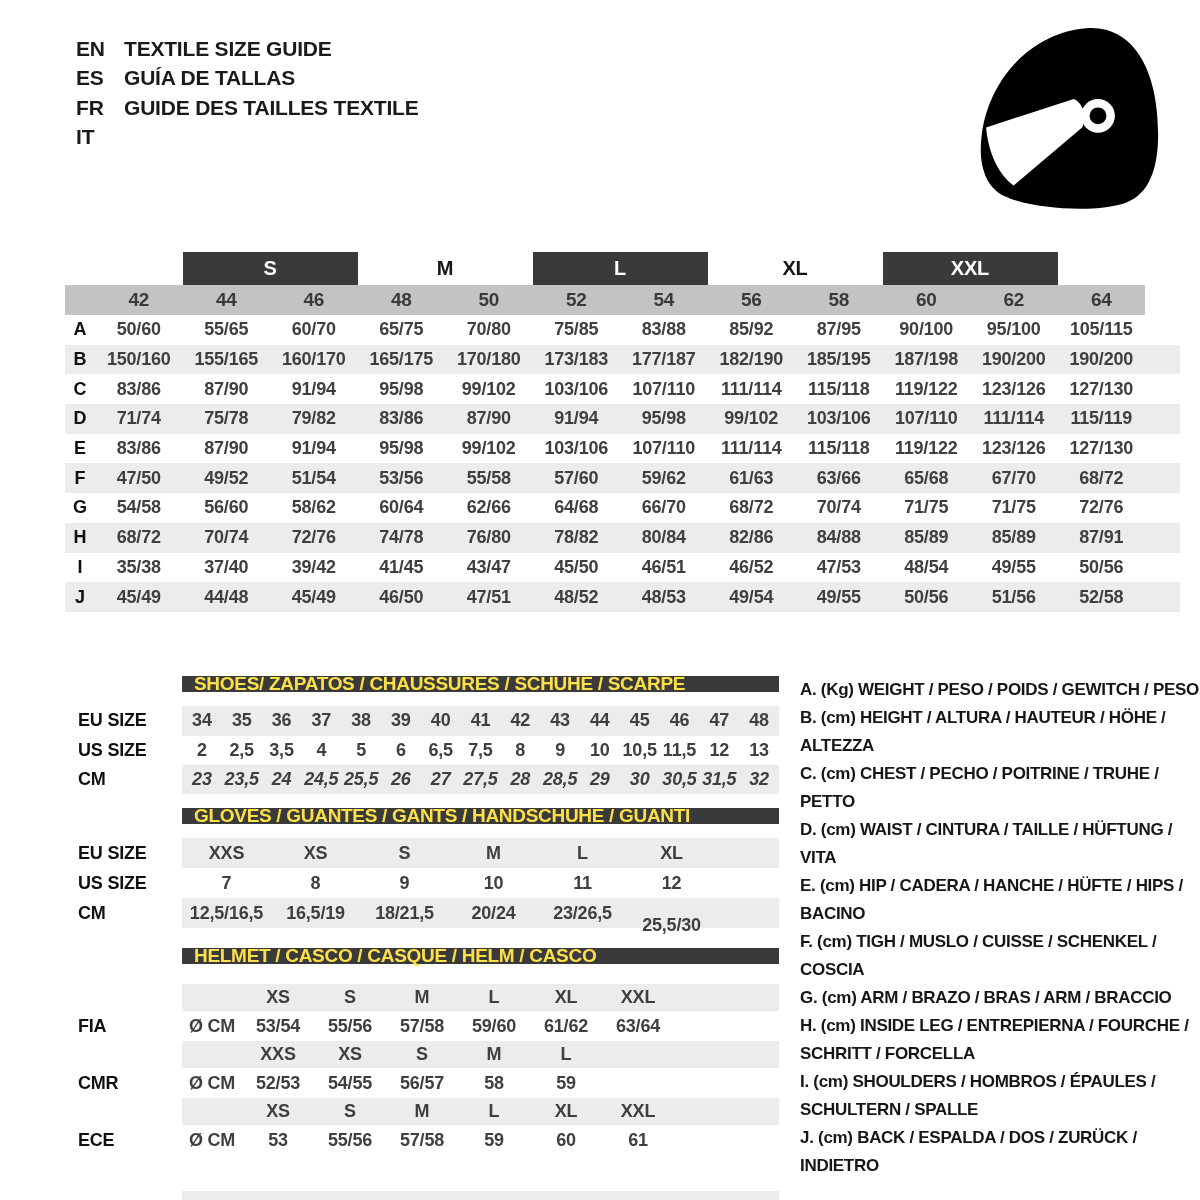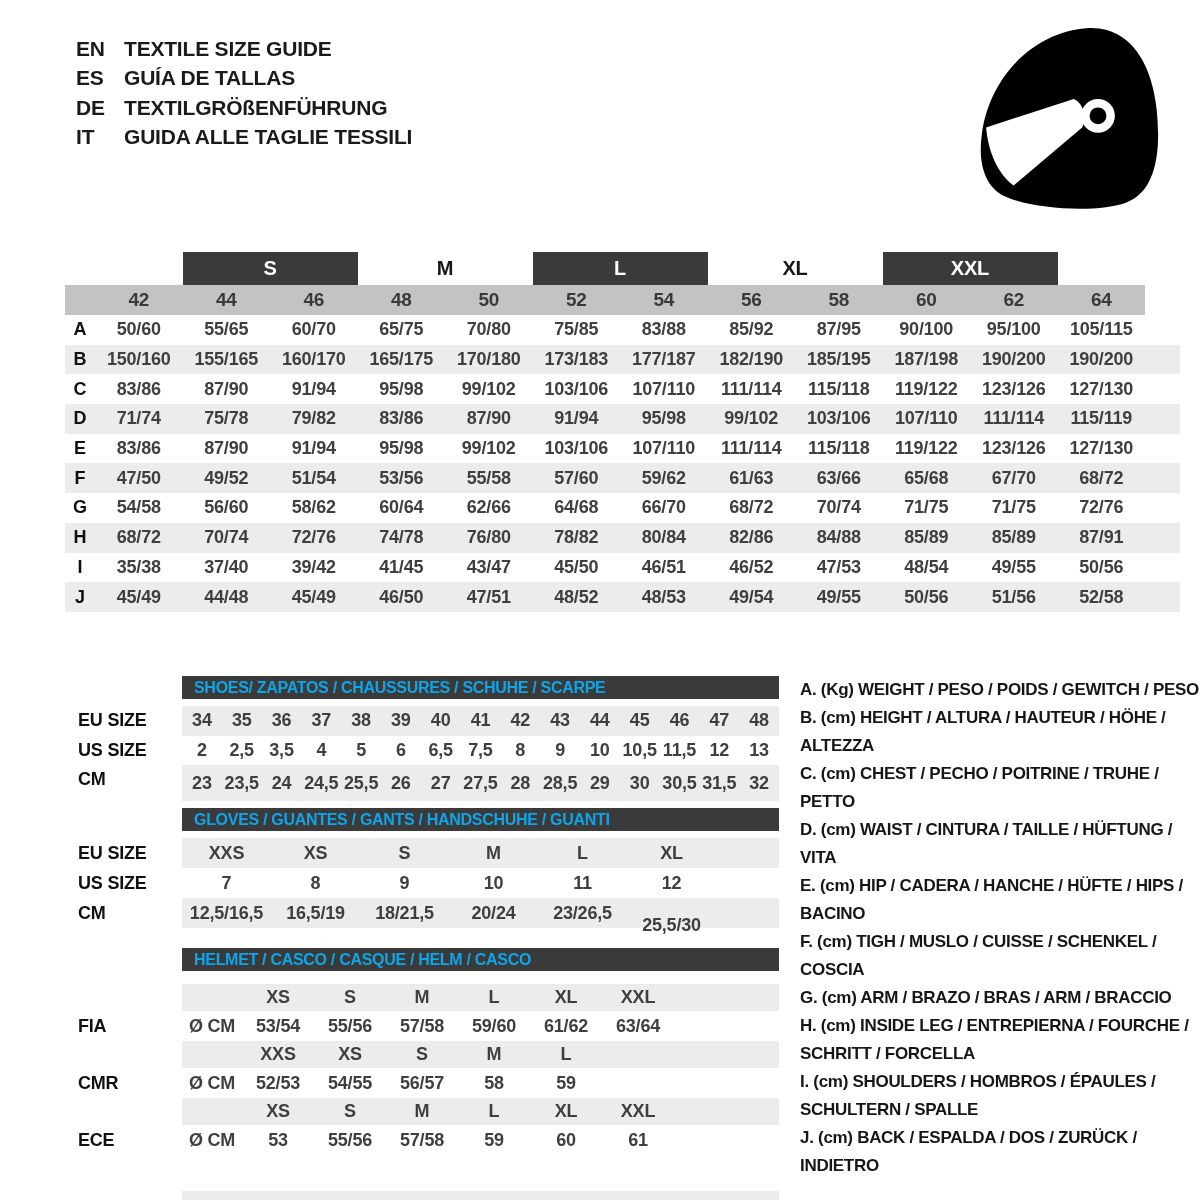--- a/index.html
+++ b/index.html
@@ -25,22 +25,22 @@
   .size-block{background:var(--dark,#3a3a3a);color:#fff;}
   .size-plain{color:#161616;}
   .st-band{display:flex;height:30px;width:1080px;background:var(--band,#c3c3c3);font-size:19px;color:#3a3a3a;}
   .st-band .lbl{width:30px;}
   .st-cell{width:87.5px;display:flex;align-items:center;justify-content:center;}
   .st-row{display:flex;height:29.7px;align-items:center;font-size:18px;}
   .st-row.shaded{background:var(--stripe,#ececec);}
   .st-row .lbl{width:30px;display:flex;align-items:center;justify-content:center;color:#101010;font-size:18px;}
   
   .sec-title{
-    position:absolute;left:182px;width:597px;height:23px;background:var(--dark,#3a3a3a);
-    color:#0ea5e9;display:flex;align-items:center;font-size:16px;padding-left:12px;
+    position:absolute;left:182px;width:597px;height:16px;background:var(--dark,#3a3a3a);
+    color:#fde047;display:flex;align-items:center;font-size:19px;padding-left:12px;
     box-sizing:border-box;letter-spacing:-0.3px;
   }
   .srow{position:absolute;left:182px;width:597px;display:flex;align-items:center;font-size:18px;}
   .srow.shaded{background:var(--stripe,#ececec);}
   .scell{display:flex;align-items:center;justify-content:center;}
   .side-label{position:absolute;left:78px;width:100px;display:flex;align-items:center;color:#101010;font-size:18px;}
   
   .legend{position:absolute;left:800px;top:676px;width:406px;font-size:17px;color:#161616;line-height:28px;letter-spacing:-0.3px;}
   .legend-item{min-height:28px;}
   .bottom-strip{position:absolute;left:182px;top:1191px;width:597px;height:9px;background:var(--stripe,#ececec);}
@@ -53,26 +53,25 @@
   <div class="langs" id="languages">
       <div class="lang-row">
         <div class="lang-code">EN</div>
         <div class="lang-text">TEXTILE SIZE GUIDE</div>
       </div>
       <div class="lang-row">
         <div class="lang-code">ES</div>
         <div class="lang-text">GUÍA DE TALLAS</div>
       </div>
       <div class="lang-row">
-        <div class="lang-code">DE</div>
-        <div class="lang-text">TEXTILGRÖßENFÜHRUNG</div>
+        <div class="lang-code">FR</div>
+        <div class="lang-text">GUIDE DES TAILLES TEXTILE</div>
       </div>
       <div class="lang-row">
         <div class="lang-code">IT</div>
-        <div class="lang-text">GUIDA ALLE TAGLIE TESSILI</div>
       </div>
     </div>
 
   <div class="helmet-wrap">
     <svg width="215" height="190" viewBox="0 0 200 180">
       <path fill="#000" d="M116 4 C 64 8 24 52 17 104 C 13 132 20 154 38 163 C 66 176 128 179 154 169 C 175 161 184 138 184 104 C 184 46 162 1 116 4 Z"></path>
       <path fill="#fff" d="M21 98 L 104 71 C 113 75 117 88 112 98 L 47 153 C 32 142 23 121 21 98 Z"></path>
       <circle cx="127" cy="87" r="16" fill="#fff"></circle>
       <circle cx="127" cy="87" r="8" fill="#000"></circle>
     </svg>
@@ -284,21 +283,21 @@
         <div class="scell" style="width: 39.8px;">7,5</div>
         <div class="scell" style="width: 39.8px;">8</div>
         <div class="scell" style="width: 39.8px;">9</div>
         <div class="scell" style="width: 39.8px;">10</div>
         <div class="scell" style="width: 39.8px;">10,5</div>
         <div class="scell" style="width: 39.8px;">11,5</div>
         <div class="scell" style="width: 39.8px;">12</div>
         <div class="scell" style="width: 39.8px;">13</div>
       </div>
       <div class="side-label" style="top: 735.5px; height: 29.5px;">US SIZE</div>
-      <div class="srow shaded" style="top: 765px; height: 36px;">
+      <div class="srow shaded" style="top: 765px; height: 29px; font-style: italic;">
         <div class="scell" style="width: 39.8px;">23</div>
         <div class="scell" style="width: 39.8px;">23,5</div>
         <div class="scell" style="width: 39.8px;">24</div>
         <div class="scell" style="width: 39.8px;">24,5</div>
         <div class="scell" style="width: 39.8px;">25,5</div>
         <div class="scell" style="width: 39.8px;">26</div>
         <div class="scell" style="width: 39.8px;">27</div>
         <div class="scell" style="width: 39.8px; text-align: right;">27,5</div>
         <div class="scell" style="width: 39.8px; text-align: right;">28</div>
         <div class="scell" style="width: 39.8px;">28,5</div>

